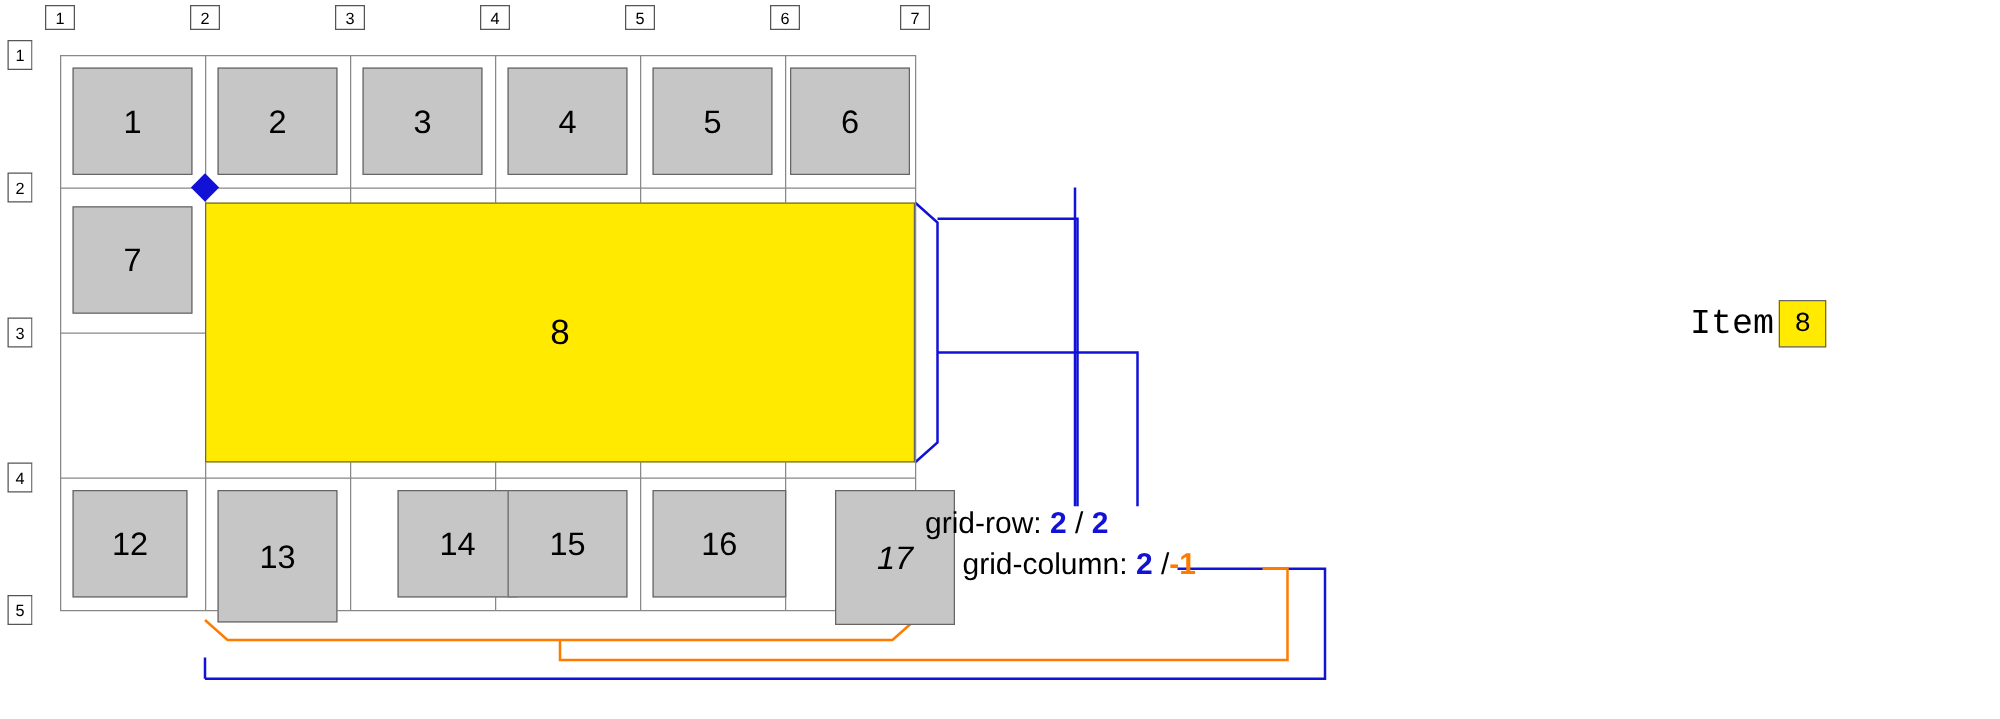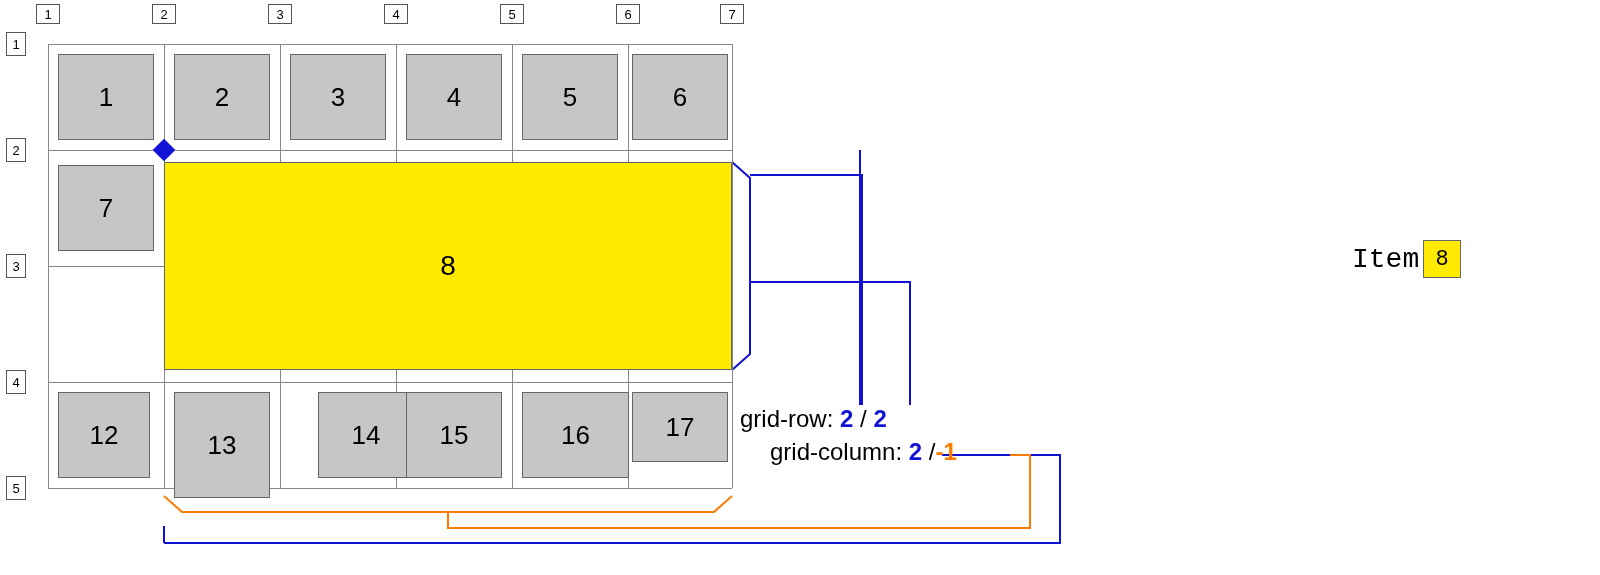--- a/index.html
+++ b/index.html
@@ -260,21 +260,21 @@
     </div>
     <div class="cell" style="left: 290px; top: 392px; width: 96px; height: 86px; margin-left: 28px;">
       <span>14</span>
     </div>
     <div class="cell" style="left: 406px; top: 392px; width: 96px; height: 86px;">
       <span>15</span>
     </div>
     <div class="cell" style="left: 522px; top: 392px; width: 107px; height: 86px;">
       <span>16</span>
     </div>
-    <div class="cell" style="left: 632px; top: 392px; width: 96px; height: 70px;">
+    <div class="cell" style="left: 668px; top: 392px; width: 96px; height: 108px; font-style: italic;">
       <span>17</span>
     </div>
     <div class="big" style="left: 164px; top: 162px; width: 568px; height: 208px;">
       <span>8</span>
     </div>
     <div class="diamond" style="left: 156px; top: 142px;"></div>
     <div class="anno" style="left: 740px; top: 405px;"><span class="key">grid-row: </span><span class="blue">2</span><span class="key"> / </span><span class="blue">2</span></div>
     <div class="anno" style="left: 770px; top: 438px;"><span class="key">grid-column: </span><span class="blue">2</span><span class="key"> /</span><span class="orange">-1</span></div>
   </div>
 

